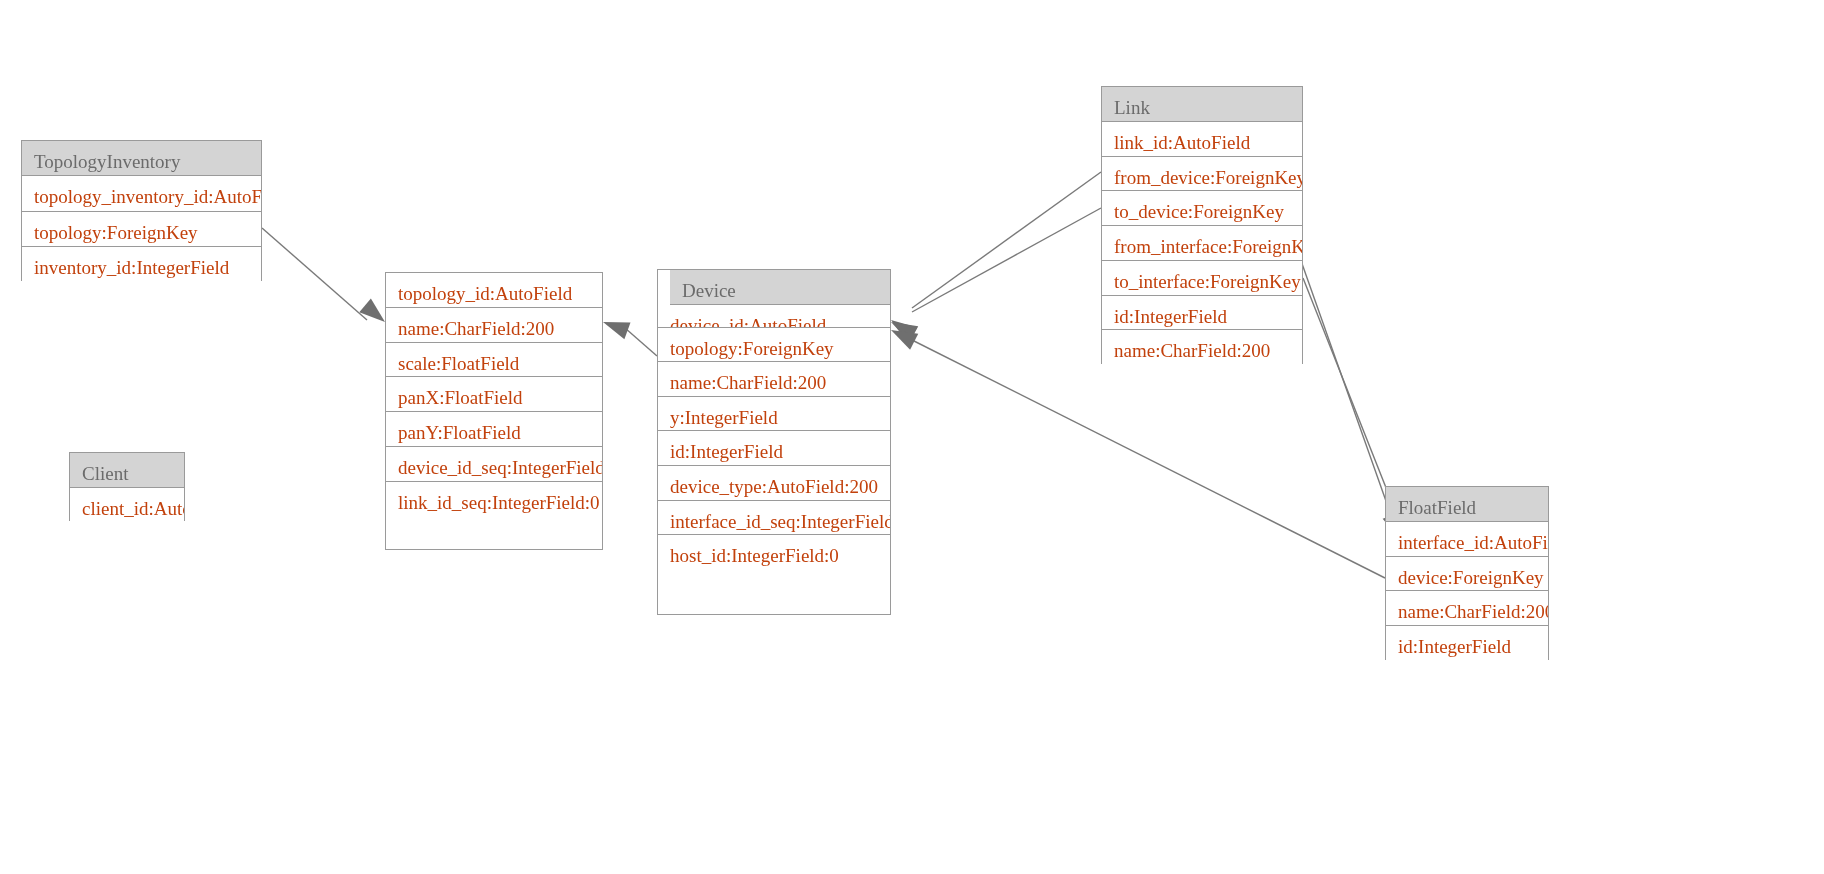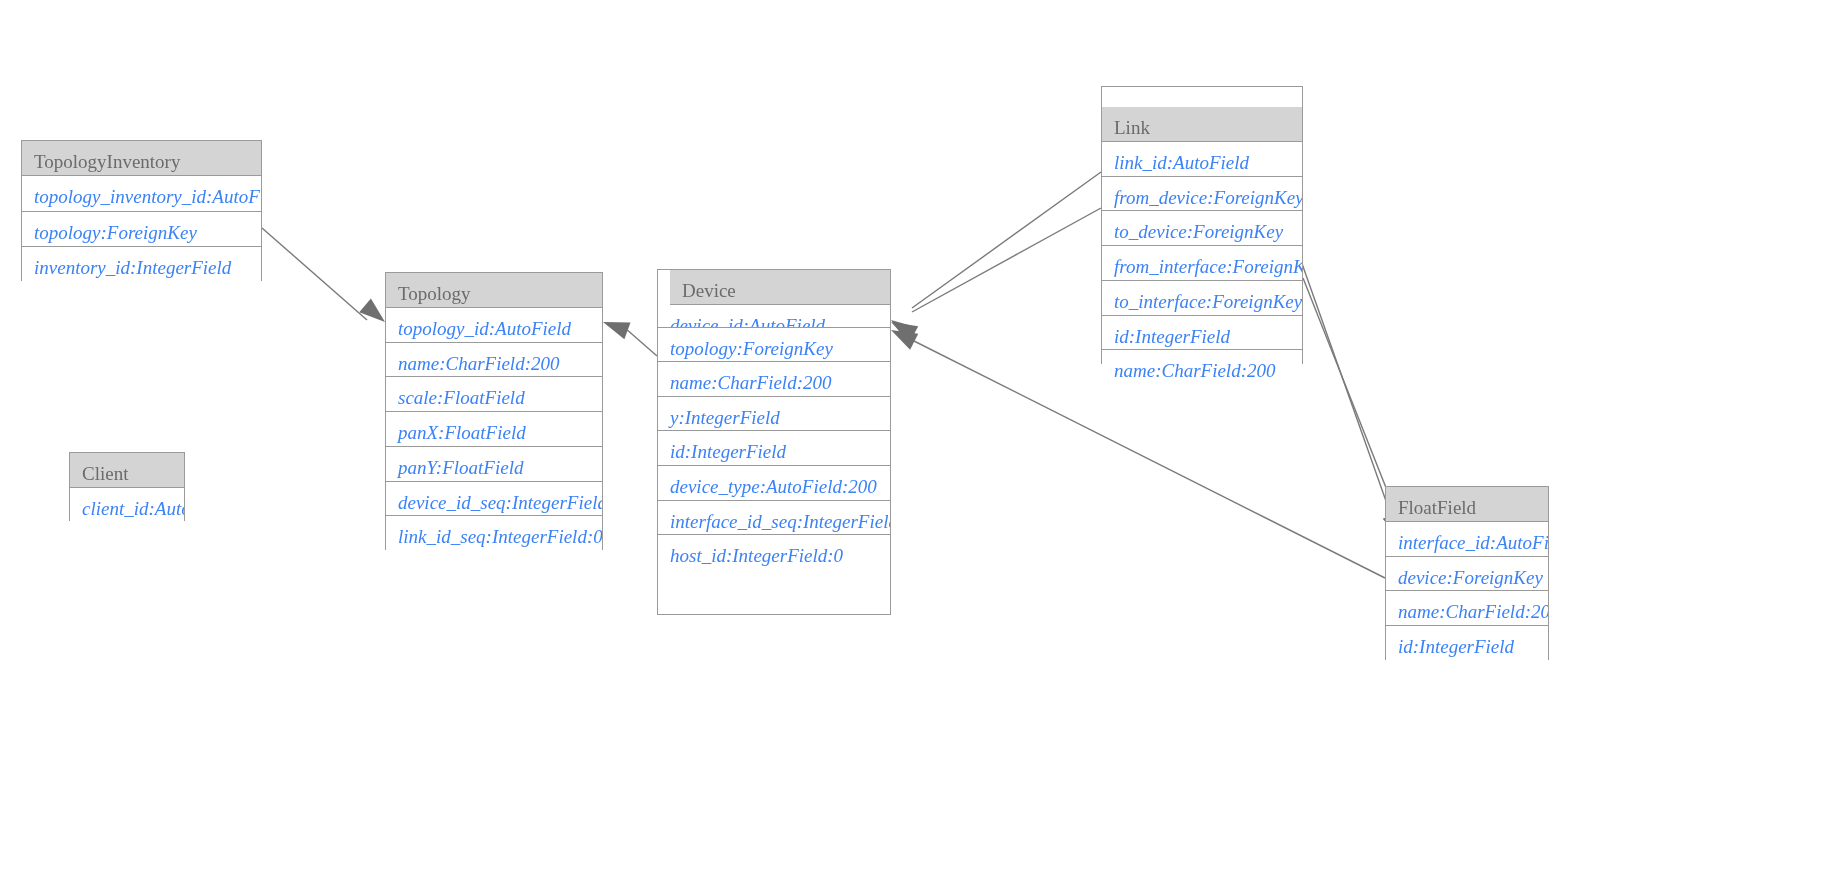--- a/index.html
+++ b/index.html
@@ -37,28 +37,27 @@
     color: #6b6b6b;
     font-size: 19px;
     line-height: 1;
     padding: 11px 0 11px 12px;
     white-space: nowrap;
     overflow: hidden;
   }
   .entity-field {
     box-sizing: border-box;
     border-bottom: 1px solid #9a9a9a;
-    color: #3b82f6;
+    color: #c2410c;
     font-size: 19px;
     line-height: 1;
     padding: 11px 0 11px 12px;
     white-space: nowrap;
     overflow: hidden;
     background: #ffffff;
-    font-style: italic;
   }
   .entity-field.last {
     border-bottom: none;
   }
 </style>
 </head>
 <body>
 
 <div id="canvas">
 
@@ -84,42 +83,41 @@
   </svg>
 
   <div id="entities">
       <div class="entity" style="left: 21px; top: 140px; width: 241px; height: 141px;">
         <div class="entity-header" style="height: 35.25px;">TopologyInventory</div>
         <div class="entity-field" style="height: 35.25px;">topology_inventory_id:AutoField</div>
         <div class="entity-field" style="height: 35.25px;">topology:ForeignKey</div>
         <div class="entity-field last" style="height: 35.25px;">inventory_id:IntegerField</div>
       </div>
       <div class="entity" style="left: 385px; top: 272px; width: 218px; height: 278px;">
-        <div class="entity-header" style="height: 34.75px;">Topology</div>
         <div class="entity-field" style="height: 34.75px;">topology_id:AutoField</div>
         <div class="entity-field" style="height: 34.75px;">name:CharField:200</div>
         <div class="entity-field" style="height: 34.75px;">scale:FloatField</div>
         <div class="entity-field" style="height: 34.75px;">panX:FloatField</div>
         <div class="entity-field" style="height: 34.75px;">panY:FloatField</div>
         <div class="entity-field" style="height: 34.75px;">device_id_seq:IntegerField:0</div>
         <div class="entity-field last" style="height: 34.75px;">link_id_seq:IntegerField:0</div>
       </div>
       <div class="entity" style="left: 657px; top: 269px; width: 234px; height: 346px;">
         <div class="entity-header" style="height: 34.6px; margin-left: 12px;">Device</div>
         <div class="entity-field" style="height: 22px;">device_id:AutoField</div>
         <div class="entity-field" style="height: 34.6px;">topology:ForeignKey</div>
         <div class="entity-field" style="height: 34.6px;">name:CharField:200</div>
         <div class="entity-field" style="height: 34.6px;">y:IntegerField</div>
         <div class="entity-field" style="height: 34.6px;">id:IntegerField</div>
         <div class="entity-field" style="height: 34.6px;">device_type:AutoField:200</div>
         <div class="entity-field" style="height: 34.6px;">interface_id_seq:IntegerField:0</div>
         <div class="entity-field last" style="height: 34.6px;">host_id:IntegerField:0</div>
       </div>
       <div class="entity" style="left: 1101px; top: 86px; width: 202px; height: 278px;">
-        <div class="entity-header" style="height: 34.75px; margin-top: 20px;">Link</div>
+        <div class="entity-header" style="height: 34.75px;">Link</div>
         <div class="entity-field" style="height: 34.75px;">link_id:AutoField</div>
         <div class="entity-field" style="height: 34.75px;">from_device:ForeignKey</div>
         <div class="entity-field" style="height: 34.75px;">to_device:ForeignKey</div>
         <div class="entity-field" style="height: 34.75px;">from_interface:ForeignKey</div>
         <div class="entity-field" style="height: 34.75px;">to_interface:ForeignKey</div>
         <div class="entity-field" style="height: 34.75px;">id:IntegerField</div>
         <div class="entity-field last" style="height: 34.75px;">name:CharField:200</div>
       </div>
       <div class="entity" style="left: 1385px; top: 486px; width: 164px; height: 174px;">
         <div class="entity-header" style="height: 34.8px;">FloatField</div>

